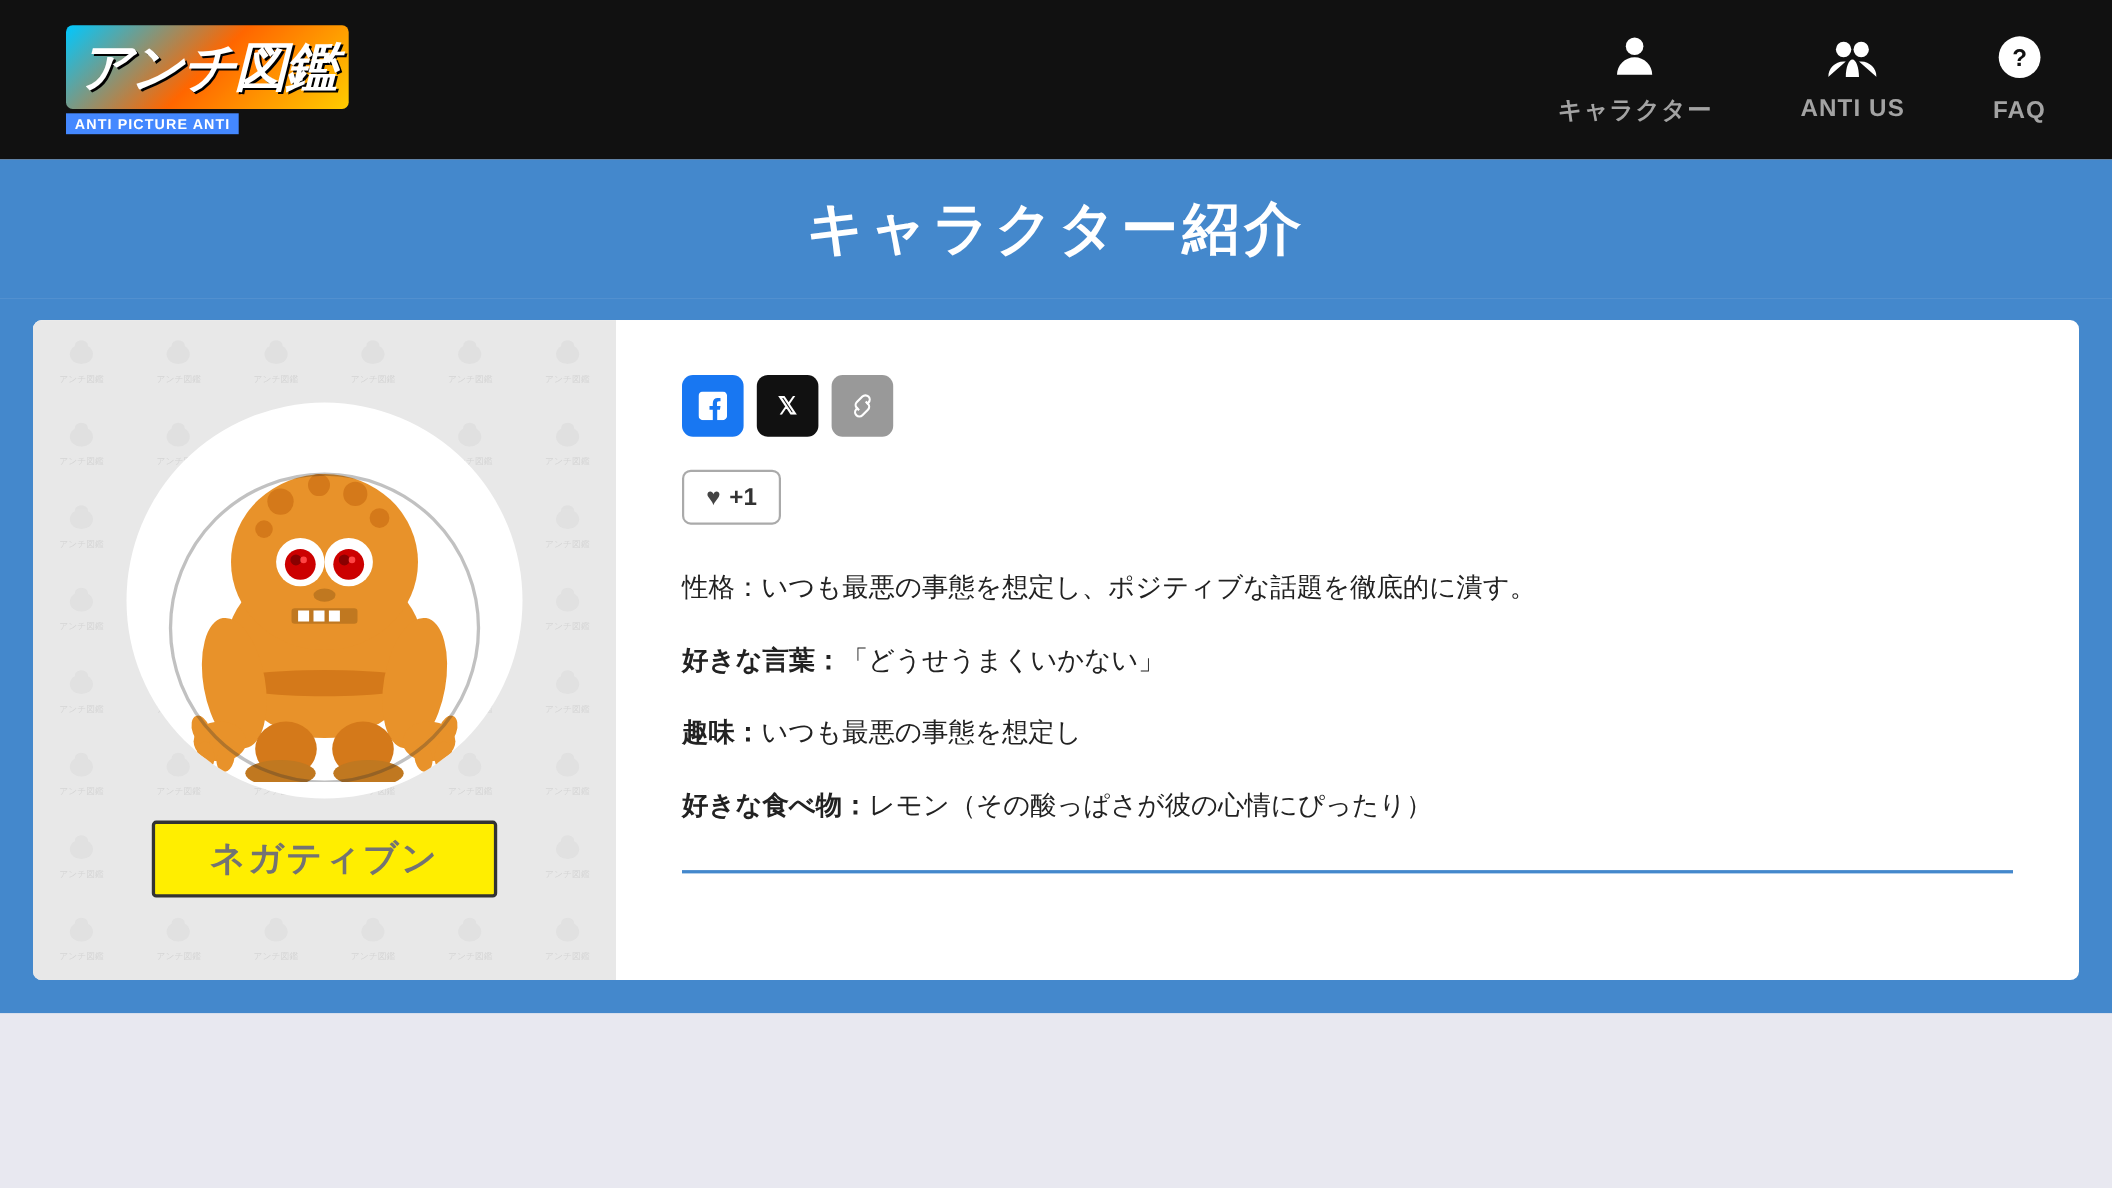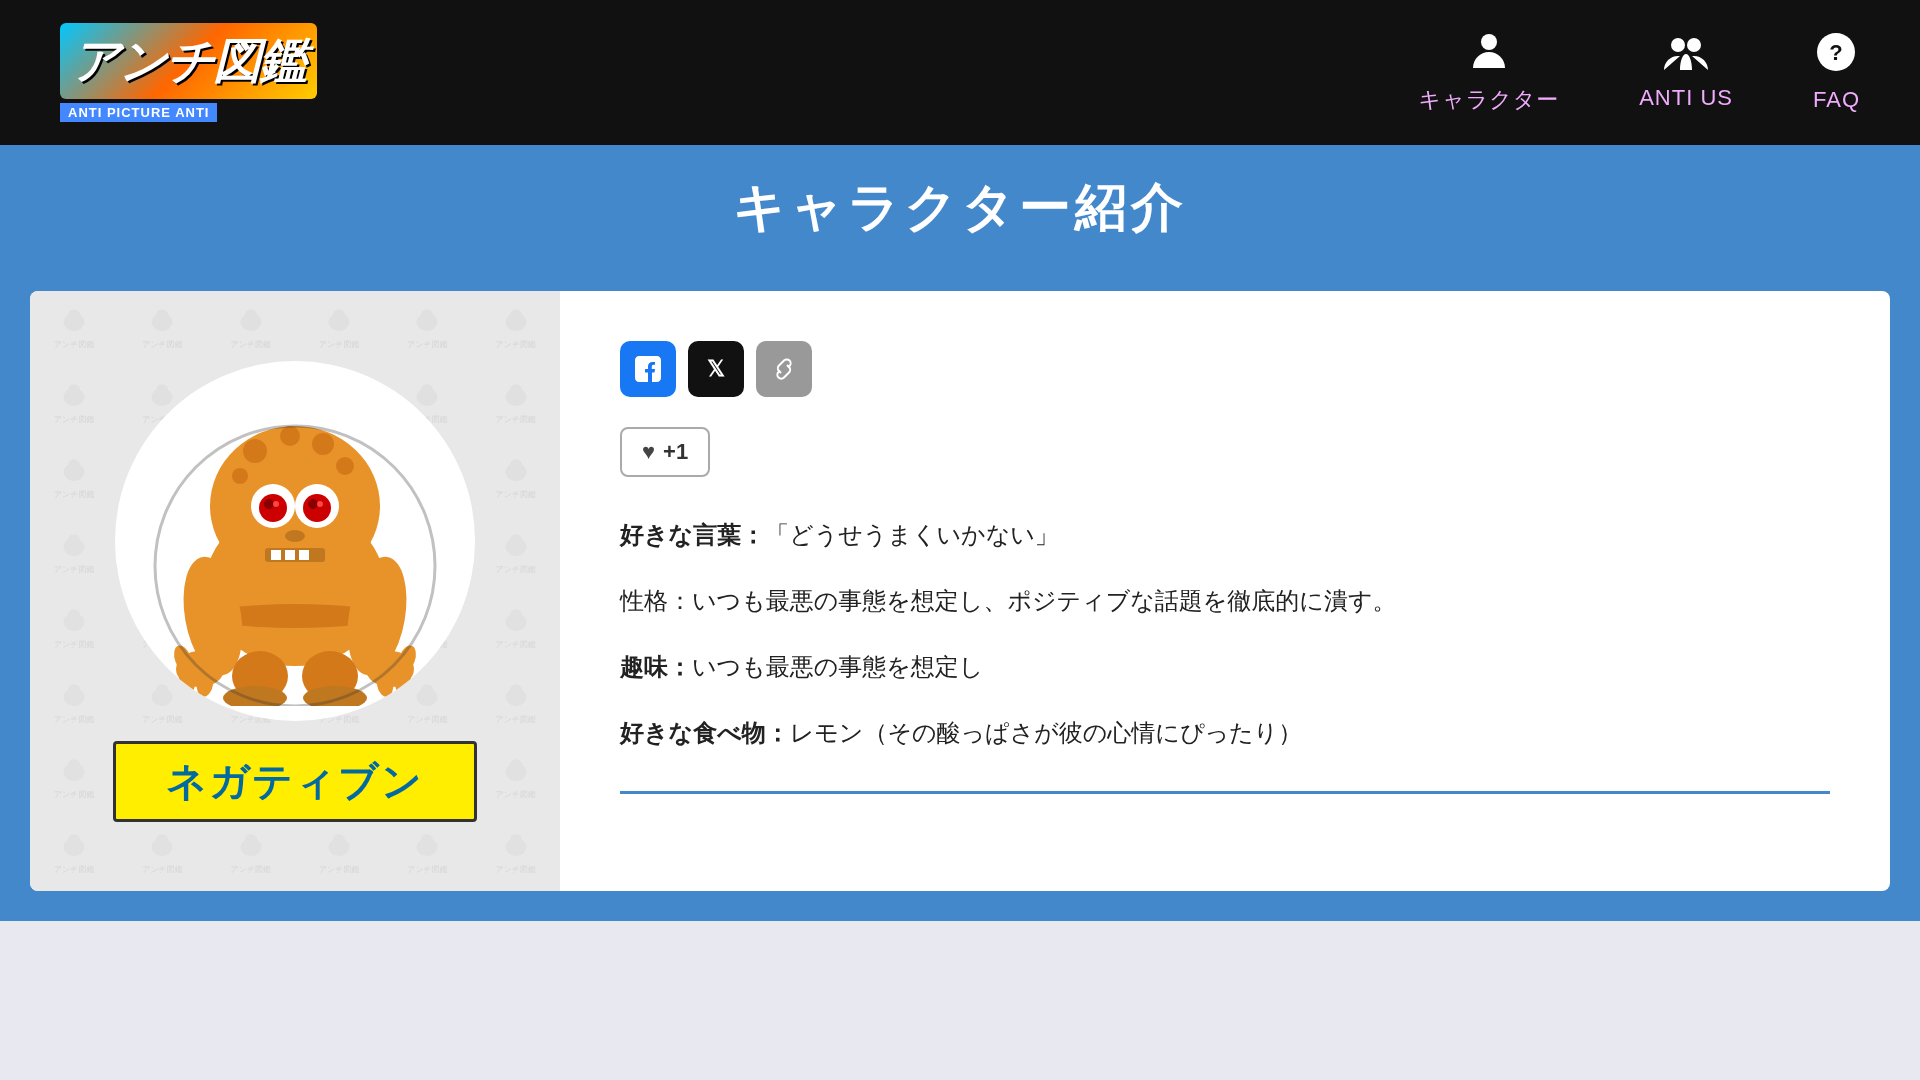--- a/index.html
+++ b/index.html
@@ -61,22 +61,22 @@
       color: white;
       cursor: pointer;
       gap: 6px;
     }
     .nav-icon {
       font-size: 36px;
       color: white;
     }
     .nav-label {
       font-size: 22px;
-      font-weight: normal;
-      color: #f0abfc;
+      font-weight: bold;
+      color: #a3a3a3;
       letter-spacing: 1px;
     }
 
     
     .page-banner {
       background: #4488cc;
       text-align: center;
       padding: 28px 0;
     }
     .page-banner h1 {
@@ -150,23 +150,23 @@
     .character-name-badge {
       background: #ffee00;
       border: 3px solid #333;
       border-radius: 4px;
       padding: 10px 50px;
       margin-top: 20px;
       position: relative;
       z-index: 1;
     }
     .character-name-badge span {
-      font-size: 40px;
+      font-size: 32px;
       font-weight: 900;
-      color: #0369a1;
+      color: #737373;
       letter-spacing: 2px;
     }
 
     
     .right-panel {
       flex: 1;
       padding: 50px 60px;
     }
 
     
@@ -703,24 +703,24 @@
 
       
       <button class="like-button">
         <span class="like-heart">♥</span>
         <span>+1</span>
       </button>
 
       
       <div class="char-info">
         <div class="char-info-row">
-          <strong>好きな言葉：</strong><span>「どうせうまくいかない」</span>
+          <span>性格：いつも最悪の事態を想定し、ポジティブな話題を徹底的に潰す。</span>
         </div>
         <div class="char-info-row">
-          <span>性格：いつも最悪の事態を想定し、ポジティブな話題を徹底的に潰す。</span>
+          <strong>好きな言葉：</strong><span>「どうせうまくいかない」</span>
         </div>
         <div class="char-info-row">
           <strong>趣味：</strong><span>いつも最悪の事態を想定し</span>
         </div>
         <div class="char-info-row">
           <strong>好きな食べ物：</strong><span>レモン（その酸っぱさが彼の心情にぴったり）</span>
         </div>
         <div class="divider"></div>
       </div>
 

